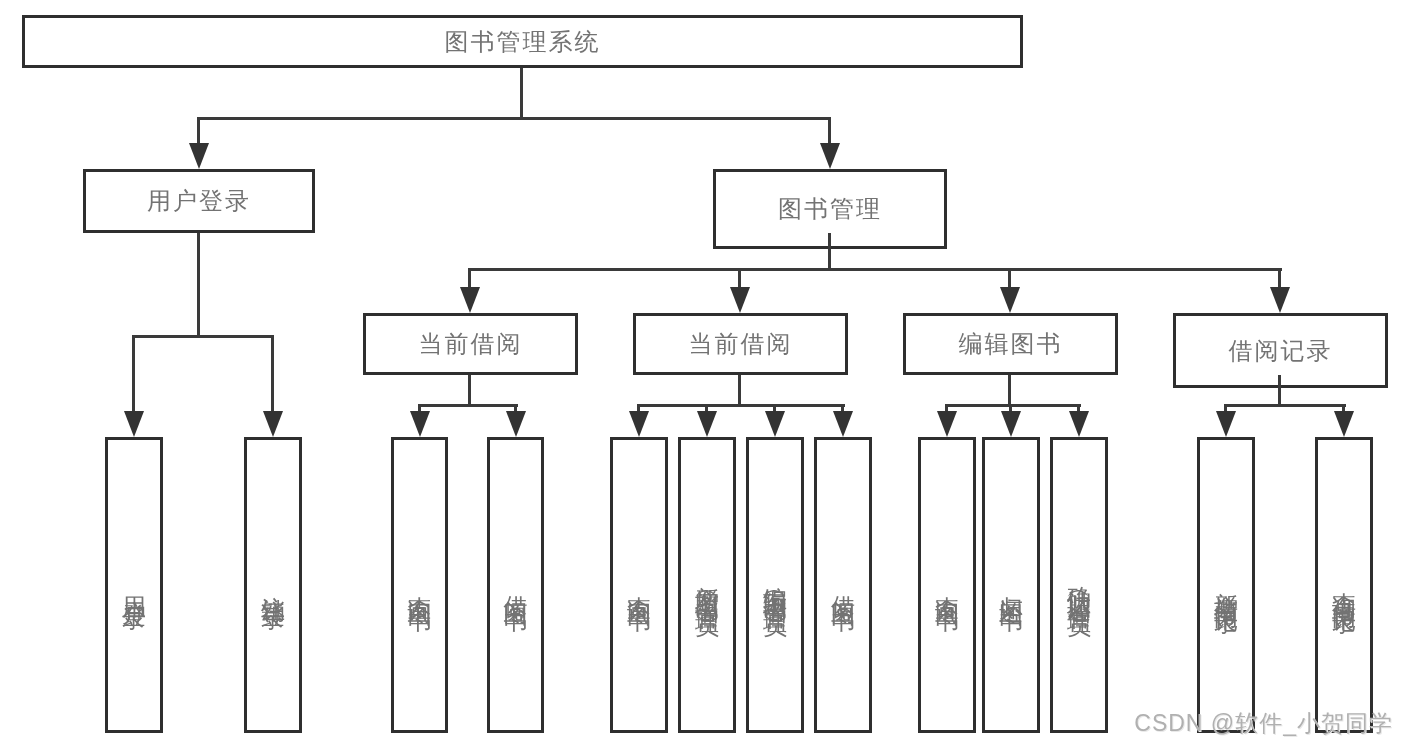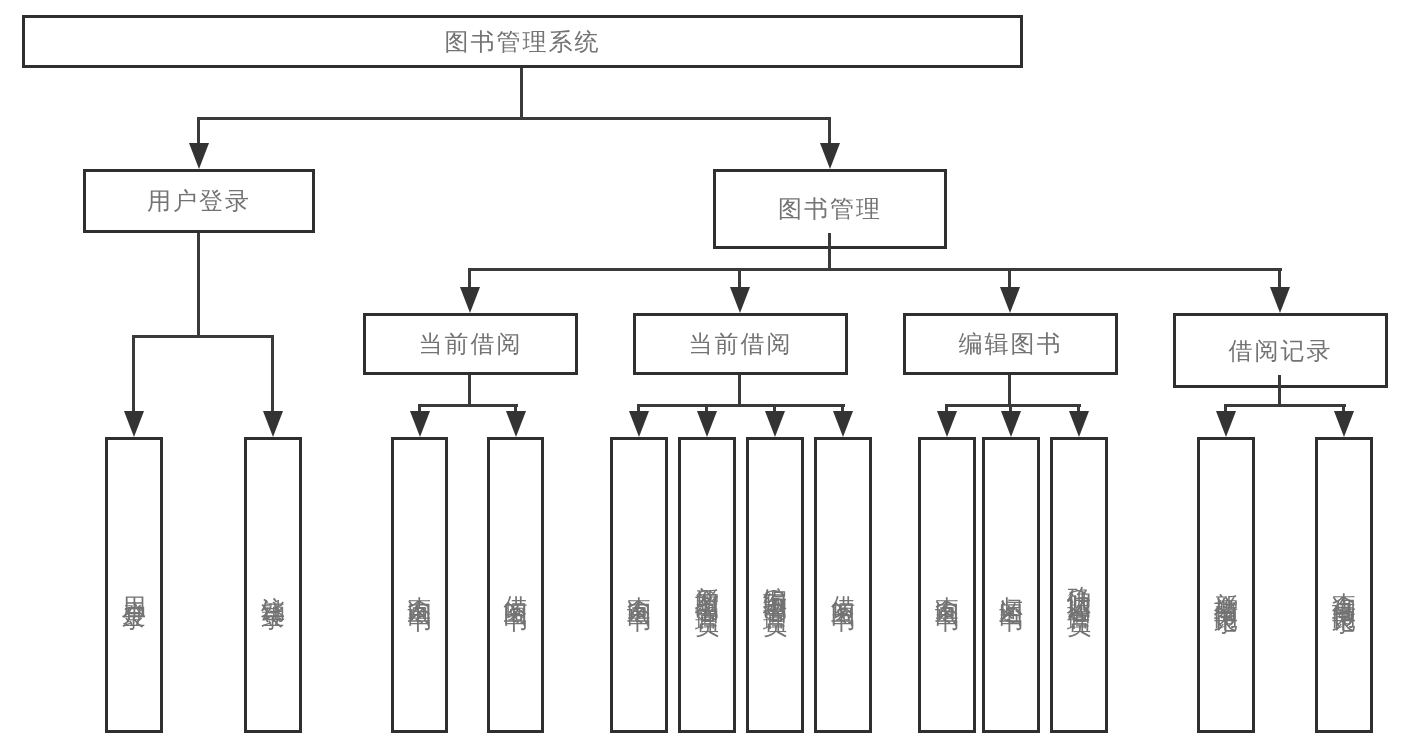--- a/index.html
+++ b/index.html
@@ -127,14 +127,15 @@
   <div class="vline" style="left:1077px;top:404px;height:12px;"></div>
   <div class="arrow" style="left:1069px;top:411px;"></div>
 
   <div class="vline" style="left:1278px;top:375px;height:32px;"></div>
   <div class="hline" style="left:1224px;top:404px;width:122px;"></div>
   <div class="vline" style="left:1224px;top:404px;height:12px;"></div>
   <div class="arrow" style="left:1216px;top:411px;"></div>
   <div class="vline" style="left:1342px;top:404px;height:12px;"></div>
   <div class="arrow" style="left:1334px;top:411px;"></div>
 
+  <div class="watermark">CSDN @软件_小贺同学</div>
 
 </div>
 
 </body></html>

